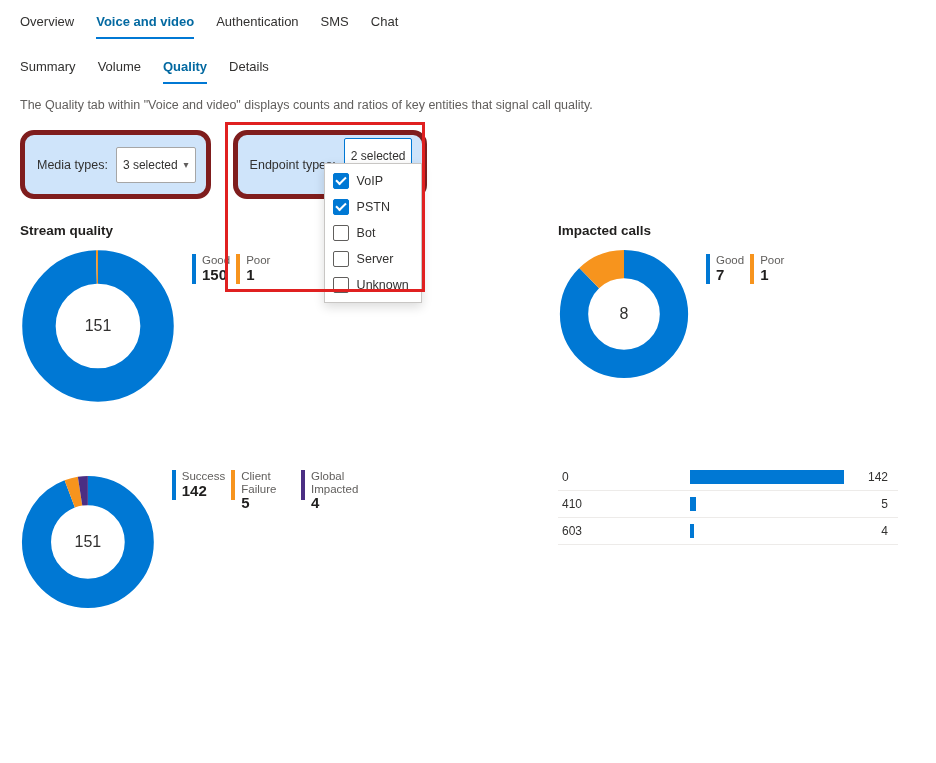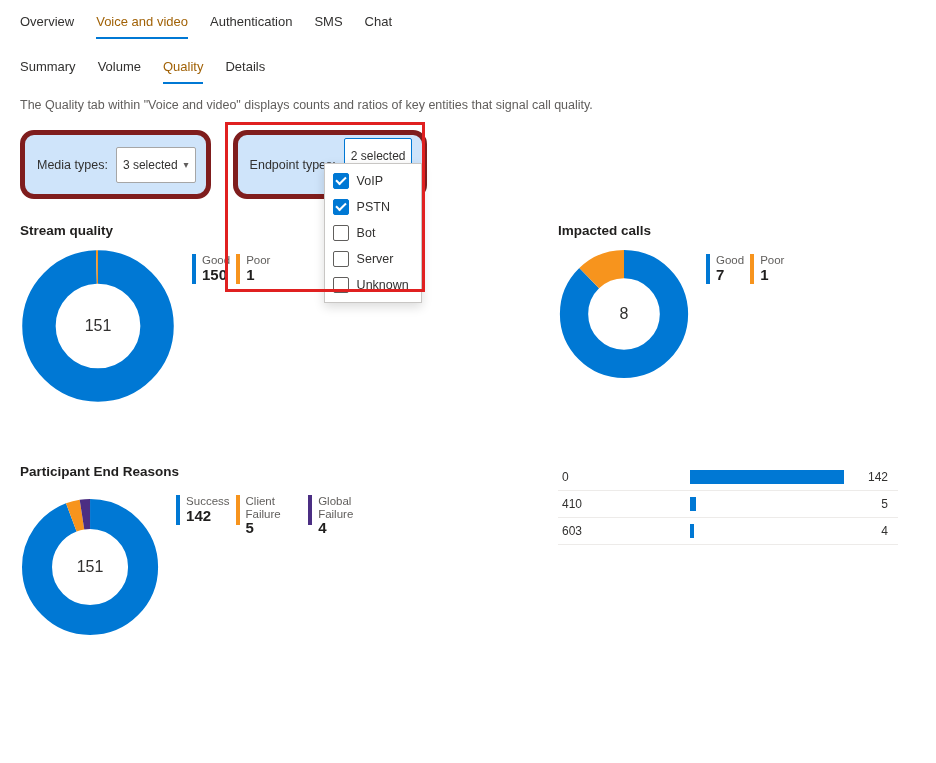--- a/index.html
+++ b/index.html
@@ -11,21 +11,21 @@
       padding: 8px 20px;
     }
     .tabbar { display: flex; gap: 22px; margin-bottom: 14px; }
     .tab {
       padding: 6px 0 8px 0;
       color: #323130;
       cursor: pointer;
       font-size: 13px;
       border-bottom: 2px solid transparent;
     }
-    .tab.active { color: #a16207; font-weight: 400; border-bottom-color: #0078d4; }
+    .tab.active { color: #0369a1; font-weight: 700; border-bottom-color: #0078d4; }
     .subtabbar { display: flex; gap: 22px; margin-bottom: 14px; }
     .desc { color: #605e5c; font-size: 12.5px; margin-bottom: 18px; }
 
     .filter-row { display: flex; gap: 22px; margin-bottom: 24px; }
     .pill {
       display: inline-flex; align-items: center;
       background: #cfe4fa;
       border: 5px solid #7f1d1d;
       border-radius: 14px;
       padding: 3px 10px 3px 12px;
@@ -249,21 +249,20 @@
           <div class="legend-text">
             <span class="legend-label">Poor</span>
             <span class="legend-val">1</span>
           </div>
         </div>
       </div>
     </div>
   </div>
 
   <div>
-    <div class="panel-title">Participant End Reasons</div>
     <div class="chart-row">
       <div class="donut-wrap">
         <svg class="donut" viewBox="0 0 42 42">
           <circle cx="21" cy="21" r="15.9" fill="none" stroke="#0078d4" stroke-width="9" stroke-dasharray="94 100" stroke-dashoffset="0"></circle>
           <circle cx="21" cy="21" r="15.9" fill="none" stroke="#f7941d" stroke-width="9" stroke-dasharray="3.3 100" stroke-dashoffset="-94"></circle>
           <circle cx="21" cy="21" r="15.9" fill="none" stroke="#4b2e83" stroke-width="9" stroke-dasharray="2.7 100" stroke-dashoffset="-97.3"></circle>
         </svg>
         <div class="donut-center">151</div>
       </div>
       <div class="legend">
@@ -277,21 +276,21 @@
         <div class="legend-item">
           <div class="legend-bar" style="background:#f7941d"></div>
           <div class="legend-text">
             <span class="legend-label">Client Failure</span>
             <span class="legend-val">5</span>
           </div>
         </div>
         <div class="legend-item">
           <div class="legend-bar" style="background:#4b2e83"></div>
           <div class="legend-text">
-            <span class="legend-label">Global Failure</span>
+            <span class="legend-label">Global Impacted</span>
             <span class="legend-val">4</span>
           </div>
         </div>
       </div>
     </div>
   </div>
 
   <div>
     <div class="table">
       <div class="td-row">

